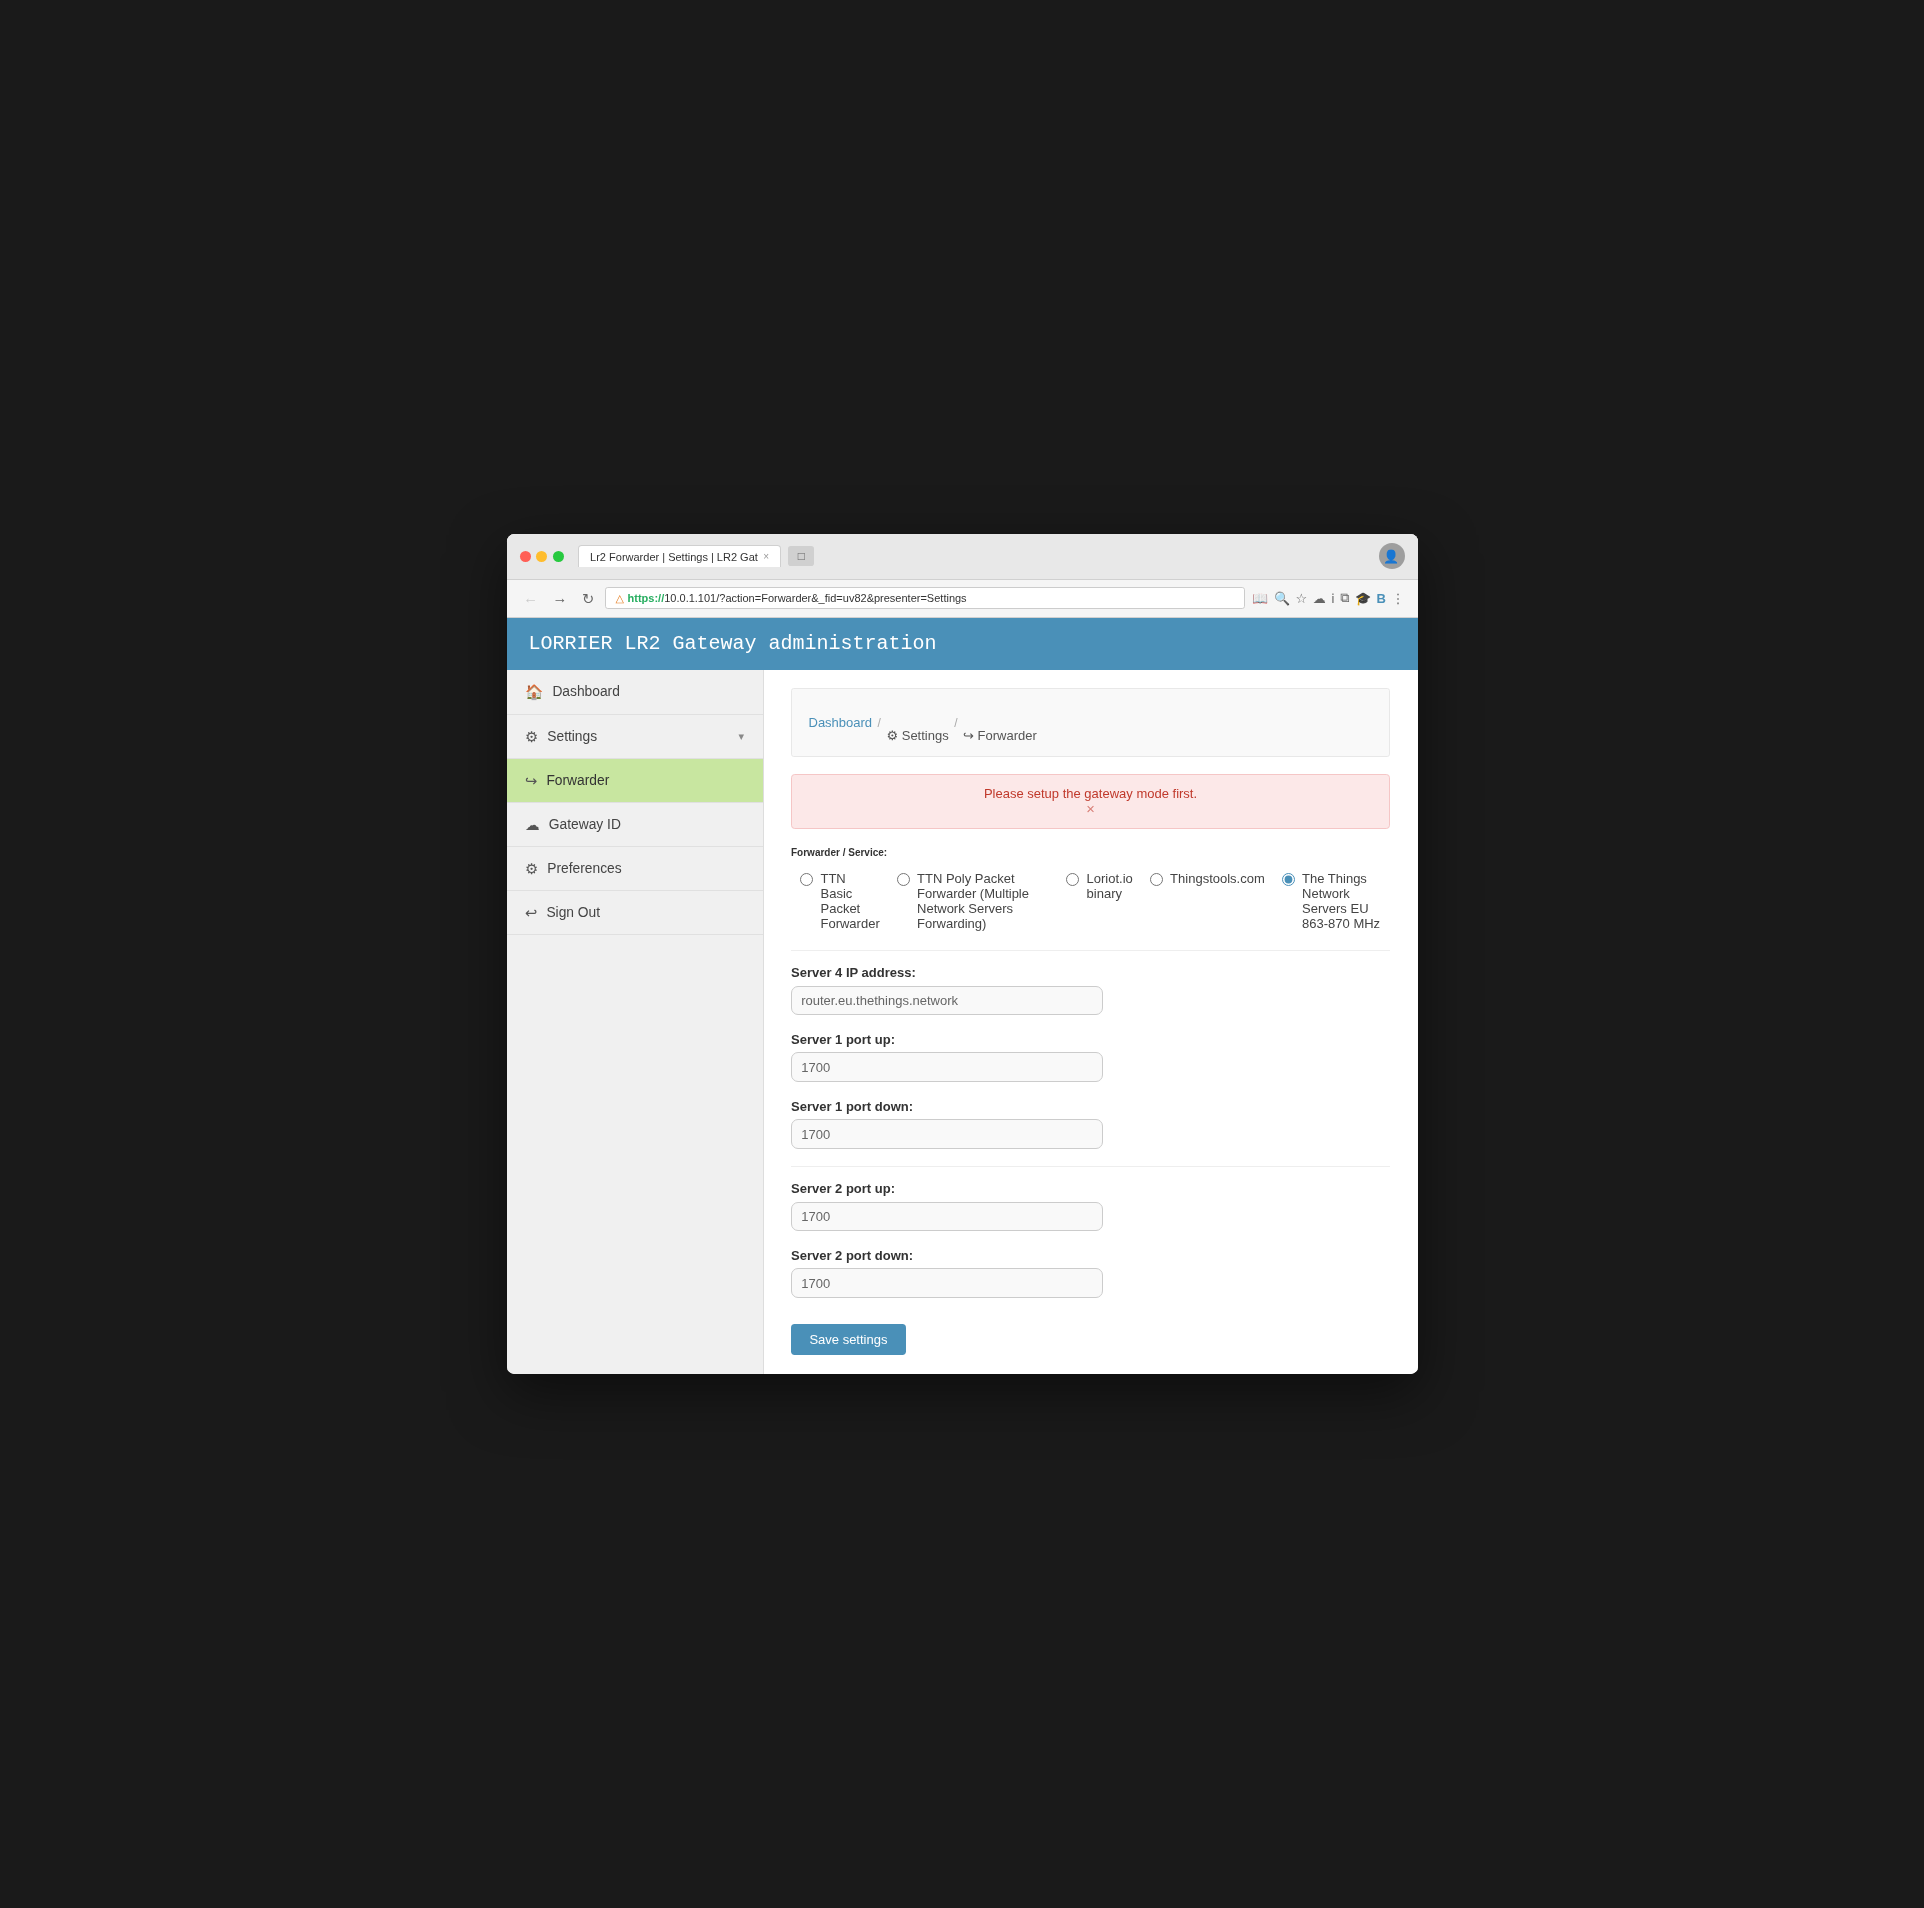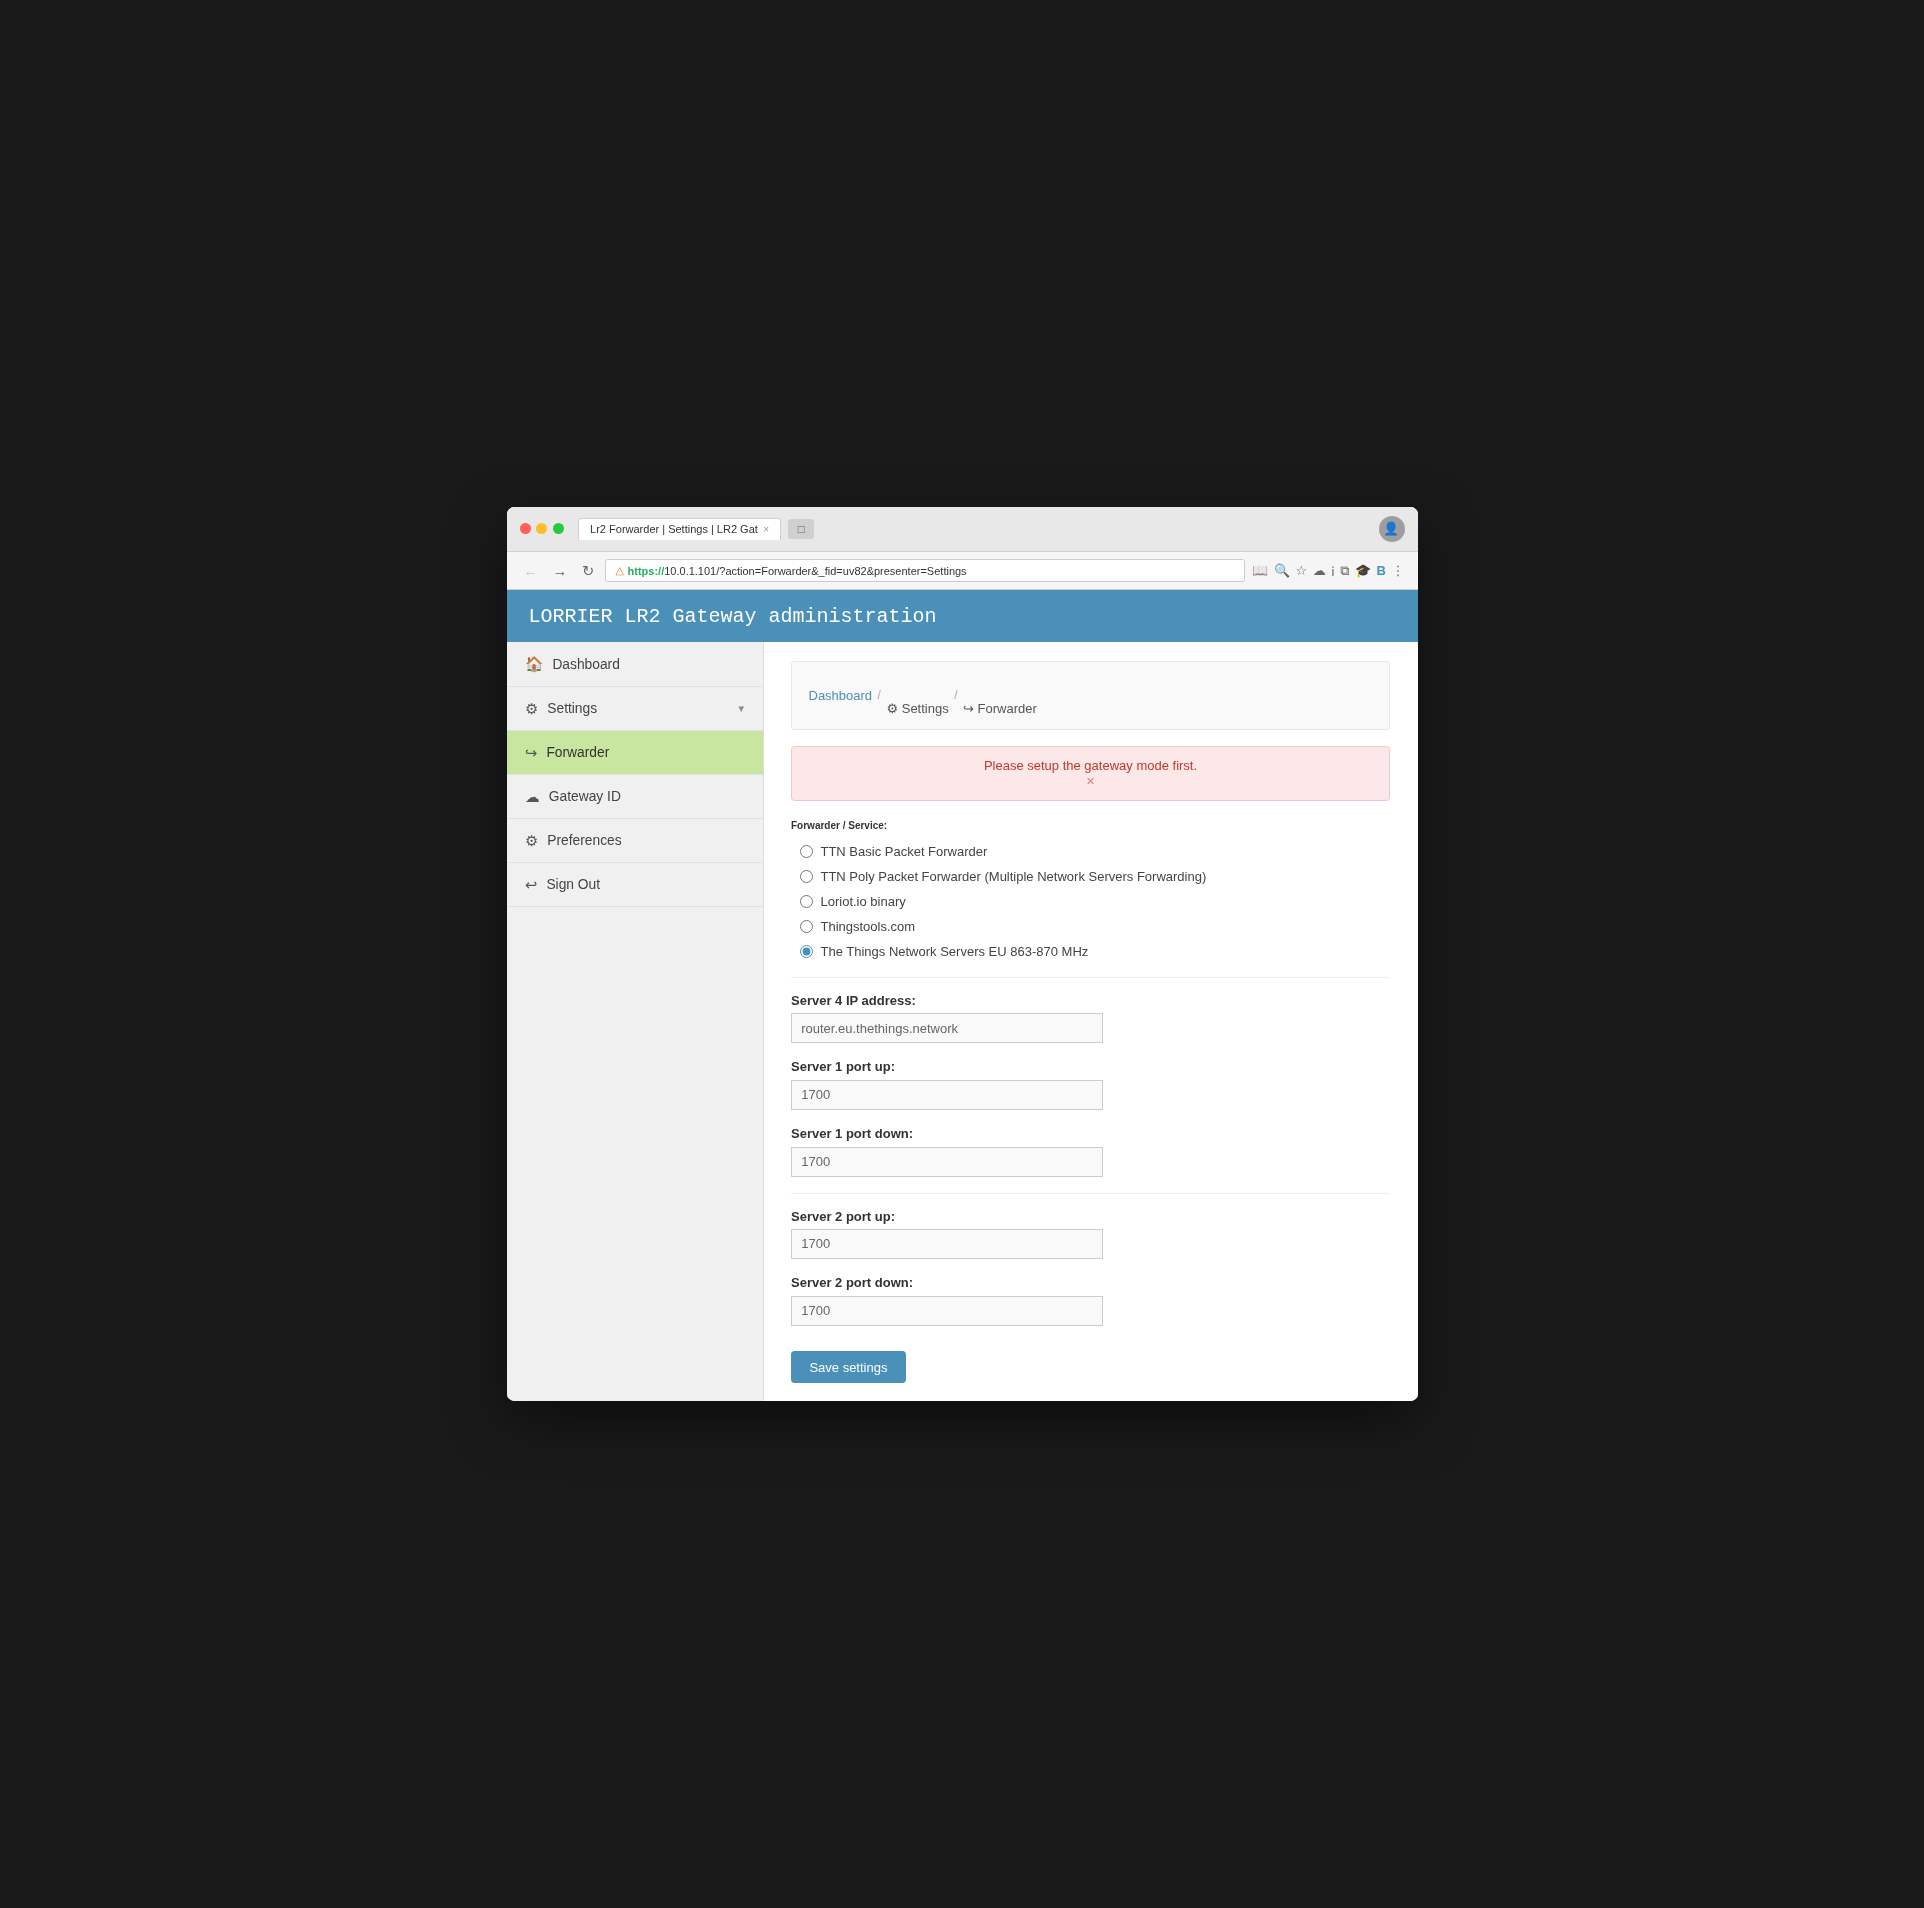--- a/index.html
+++ b/index.html
@@ -211,22 +211,21 @@
     .form-section-title {
       font-weight: bold;
       font-size: 10px;
       color: #333;
       margin-bottom: 13px;
       margin-top: 1px;
     }
     .radio-group {
       margin-bottom: 18.4px;
       display: flex;
-      flex-direction: column;
-      gap: 10px;
+      gap: 17px;
       padding-left: 9.2px;
     }
     .radio-item {
       display: flex;
       align-items: flex-start;
       gap: 7.3px;
       font-size: 13px;
       color: #444;
       cursor: pointer;
     }
@@ -243,21 +242,21 @@
       font-size: 13px;
       color: #333;
       margin-bottom: 5.5px;
       display: block;
     }
     .form-input {
       width: 100%;
       max-width: 312px;
       padding: 6.4px 9.2px;
       border: 0.9px solid #ccc;
-      border-radius: 0;
+      border-radius: 7px;
       font-size: 13px;
       color: #666;
       background: #f9f9f9;
     }
     .save-btn {
       background: #4a90b8;
       color: white;
       border: none;
       padding: 8.3px 18.4px;
       border-radius: 3.7px;

